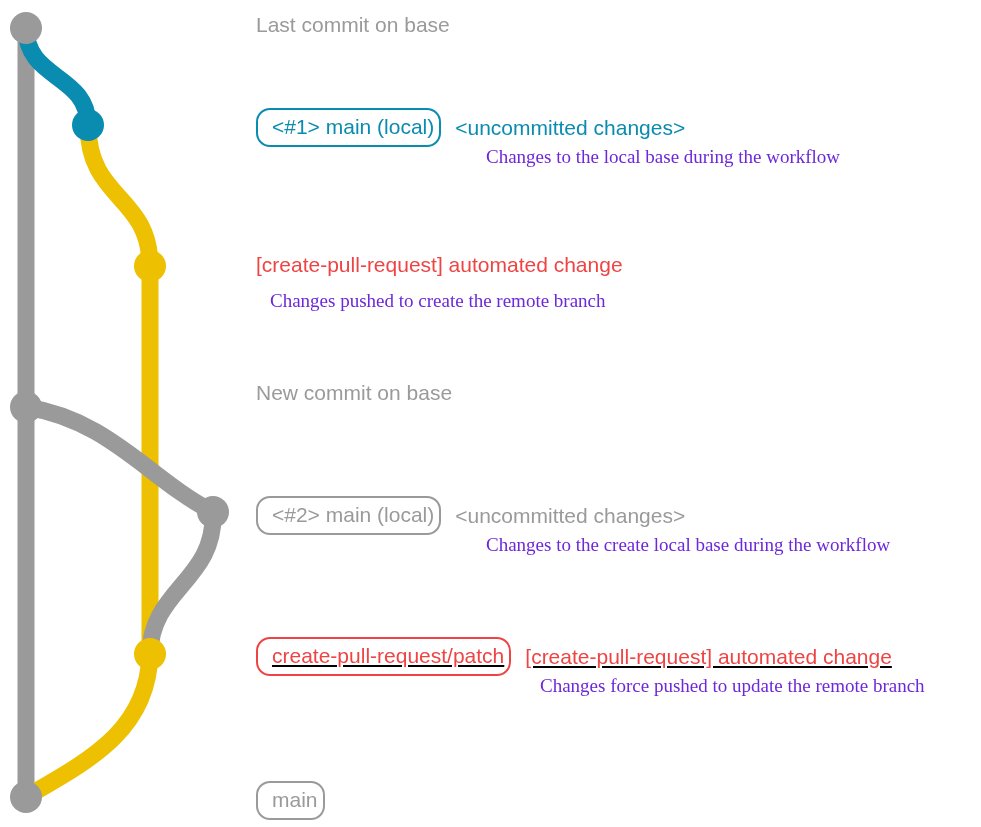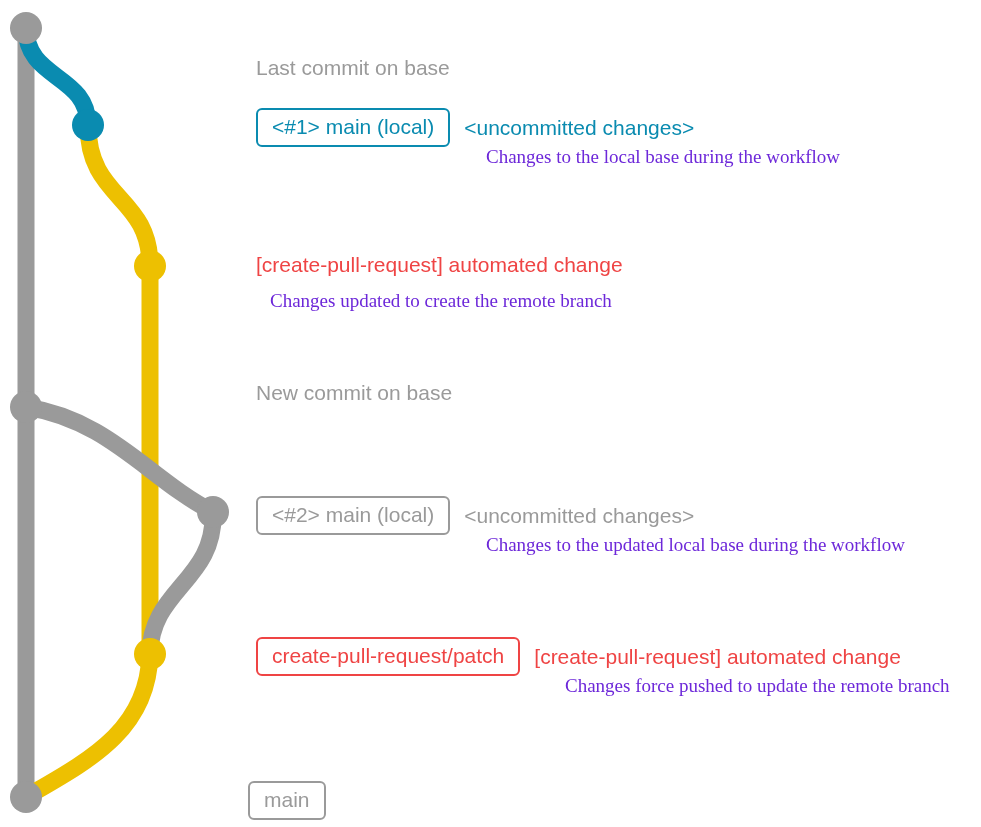--- a/index.html
+++ b/index.html
@@ -42,22 +42,22 @@
   .plain-title {
     font-family: "Liberation Sans", sans-serif;
     font-size: 21px;
     line-height: 26px;
     white-space: nowrap;
   }
 
   .badge {
     display: inline-block;
     border: 2px solid currentColor;
-    border-radius: 6px;
-    padding: 5px 14px 6px 14px;
+    border-radius: 14px;
+    padding: 5px 5px 6px 14px;
     font-family: "Liberation Sans", sans-serif;
     font-size: 21px;
     line-height: 24px;
     white-space: nowrap;
     background: #ffffff;
   }
 
   .badge-text {
     font-family: "Liberation Sans", sans-serif;
     font-size: 21px;
@@ -102,48 +102,48 @@
 
     <circle cx="26" cy="28" r="16" fill="#9a9a9a"></circle>
     <circle cx="88" cy="125" r="16" fill="#0a8bb0"></circle>
     <circle cx="150" cy="266" r="16" fill="#edc001"></circle>
     <circle cx="26" cy="407" r="16" fill="#9a9a9a"></circle>
     <circle cx="213" cy="512" r="16" fill="#9a9a9a"></circle>
     <circle cx="150" cy="654" r="16" fill="#edc001"></circle>
     <circle cx="26" cy="797" r="16" fill="#9a9a9a"></circle>
   </svg>
 
-  <div class="row" style="left:256px; top:12px;margin-top:43px;">
+  <div class="row" style="left:256px; top:12px;">
     <span class="plain-title c-gray">Last commit on base</span>
   </div>
 
   <div class="row" style="left:256px; top:108px;">
     <span class="badge c-teal">&lt;#1&gt; main (local)</span>
     <span class="badge-text c-teal">&lt;uncommitted changes&gt;</span>
   </div>
   <div class="subtitle" style="left:486px; top:146px;">Changes to the local base during the workflow</div>
 
   <div class="row" style="left:256px; top:252px;">
     <span class="plain-title c-gold">[create-pull-request] automated change</span>
   </div>
-  <div class="subtitle" style="left:270px; top:290px;">Changes updated to create the remote branch</div>
+  <div class="subtitle" style="left:270px; top:290px;">Changes pushed to create the remote branch</div>
 
   <div class="row" style="left:256px; top:380px;">
     <span class="plain-title c-gray">New commit on base</span>
   </div>
 
   <div class="row" style="left:256px; top:496px;">
     <span class="badge c-gray">&lt;#2&gt; main (local)</span>
     <span class="badge-text c-gray">&lt;uncommitted changes&gt;</span>
   </div>
-  <div class="subtitle" style="left:486px; top:534px;">Changes to the updated local base during the workflow</div>
+  <div class="subtitle" style="left:486px; top:534px;">Changes to the create local base during the workflow</div>
 
-  <div class="row" style="left:256px; top:637px;">
+  <div class="row" style="left:256px; top:637px;text-decoration:underline;">
     <span class="badge c-gold">create-pull-request/patch</span>
     <span class="badge-text c-gold">[create-pull-request] automated change</span>
   </div>
-  <div class="subtitle" style="left:565px; top:675px;">Changes force pushed to update the remote branch</div>
+  <div class="subtitle" style="left:540px; top:675px;">Changes force pushed to update the remote branch</div>
 
-  <div class="row" style="left:248px; top:781px;gap:27px;">
+  <div class="row" style="left:256px; top:781px;gap:27px;">
     <span class="badge c-gray">main</span>
   </div>
 
 </div>
 
 </body></html>

